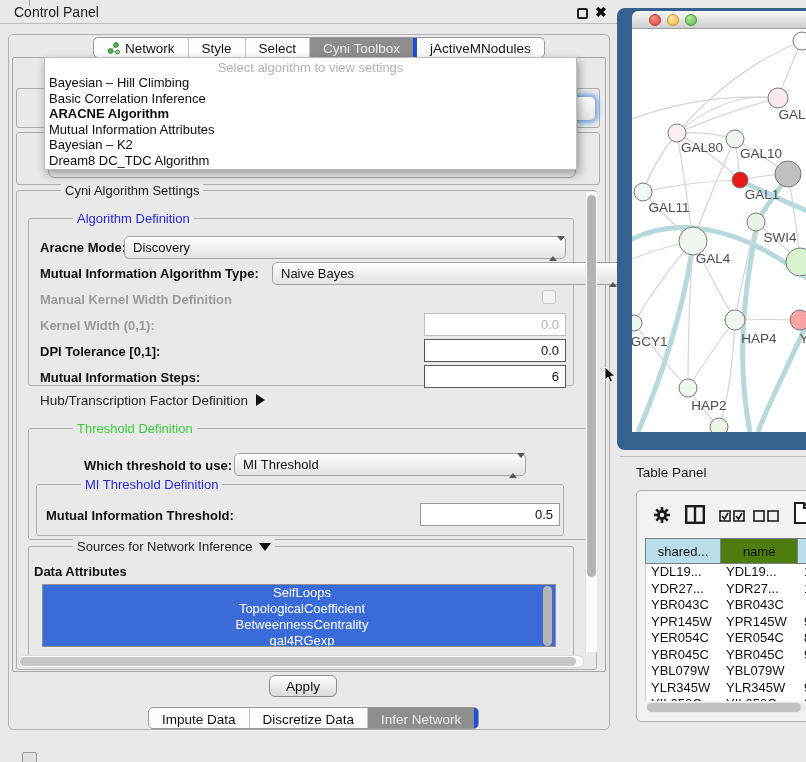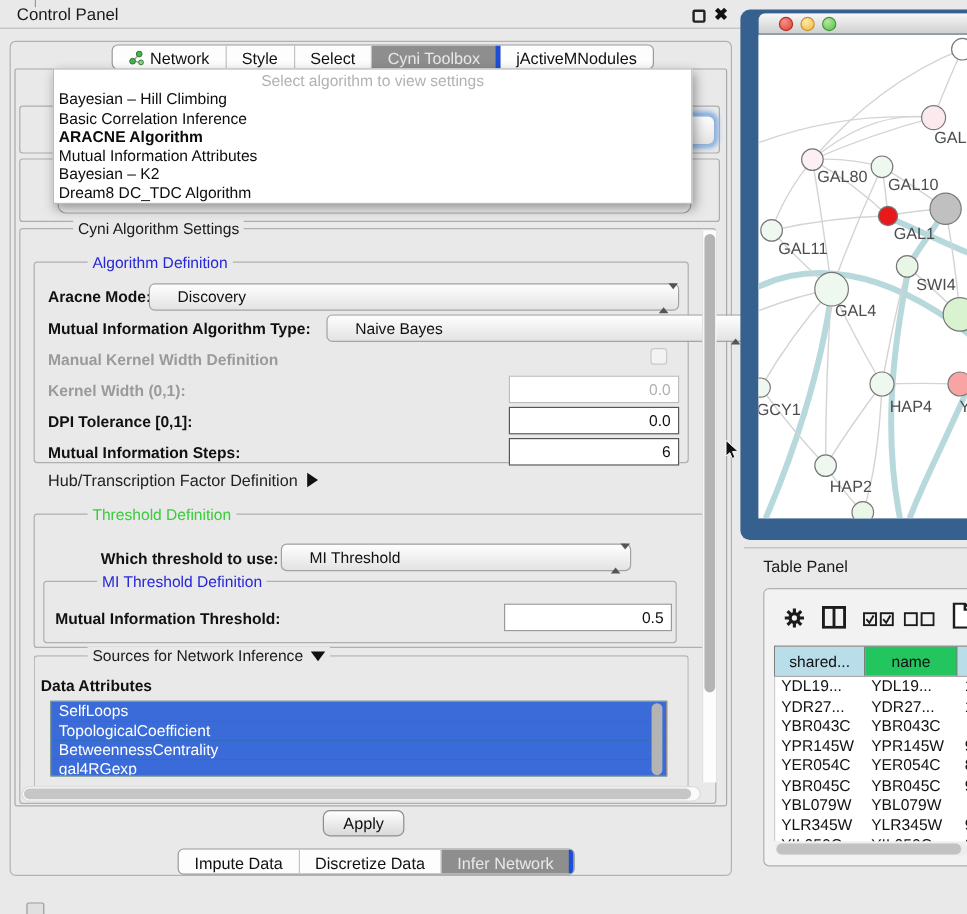--- a/index.html
+++ b/index.html
@@ -48,40 +48,40 @@
   .leg-blue { color:#2626d8; }
   .leg-green { color:#3bcb3b; }
   .leg-black { color:#1a1a1a; }
 
   .lbl { position:absolute; font-size:13px; font-weight:bold; color:#111; white-space:nowrap; }
   .lbl-dis { font-weight:bold; color:#9a9a9a; }
   .lbl-plain { font-weight:normal; color:#222; font-size:13.5px; }
 
   .combo { position:absolute; height:23px; border:1px solid #a3a3a3; border-radius:5px;
            background:linear-gradient(#fefefe,#e3e3e3); font-size:13px; color:#111;
-           display:flex; align-items:center; padding-left:23px; }
+           display:flex; align-items:center; padding-left:8px; }
   .combo .arrows { position:absolute; right:7px; top:4px; width:9px; }
   .arr-up { width:0; height:0; border-left:4px solid transparent; border-right:4px solid transparent; border-bottom:5px solid #555; margin-bottom:3px; }
   .arr-dn { width:0; height:0; border-left:4px solid transparent; border-right:4px solid transparent; border-top:5px solid #555; }
 
   .tfield { position:absolute; height:23px; background:#fff; font-size:13px; color:#111;
             display:flex; align-items:center; justify-content:flex-end; padding-right:6px; }
   .tf-dis { border:1px solid #bdbdbd; color:#b0b0b0; }
   .tf-en  { border:1px solid #565656; }
   .tf-lite{ border:1px solid #9a9a9a; }
 
   .chk { position:absolute; width:14px; height:14px; border:1px solid #c9c9c9; border-radius:3px; background:#f3f3f3; }
 
   .tri-right { display:inline-block; width:0; height:0; border-top:6px solid transparent; border-bottom:6px solid transparent;
                border-left:9px solid #111; margin-left:8px; vertical-align:-1px; }
   .tri-down { display:inline-block; width:0; height:0; border-left:6px solid transparent; border-right:6px solid transparent;
               border-top:8px solid #111; margin-left:6px; vertical-align:0px; }
 
   
-  .attr-list { position:absolute; left:42px; top:584px; width:514px; height:63px; background:#0f766e; border:1px solid #8f8f8f; overflow:hidden; }
+  .attr-list { position:absolute; left:42px; top:584px; width:514px; height:63px; background:#0ea5e9; border:1px solid #8f8f8f; overflow:hidden;text-align:center; }
   .attr-item { height:16px; line-height:15px; font-size:13px; color:#fff; background:#3a6bd8; padding-left:6px; white-space:nowrap; }
   .attr-vscroll { position:absolute; left:543px; top:586px; width:9px; height:60px; background:#b4b4b4; border-radius:5px; }
 
   .hscroll { position:absolute; left:18px; top:655px; width:566px; height:13px; background:#fafafa; border:1px solid #dcdcdc; border-radius:7px; }
   .hscroll .thumb { position:absolute; left:1px; top:1px; height:9px; width:556px; background:#c6c6c6; border-radius:5px; }
   .vscroll { position:absolute; left:585px; top:192px; width:12px; height:460px; background:#fdfdfd; border-left:1px solid #e0e0e0; }
   .vscroll .thumb { position:absolute; left:1px; top:3px; width:9px; height:382px; background:#b4b4b4; border-radius:5px; }
 
   .apply-btn { position:absolute; left:269px; top:675px; width:68px; height:22px; border:1px solid #8c8c8c; border-radius:6px;
                background:linear-gradient(#ffffff,#d9d9d9); font-size:13.5px; color:#111; font-family:"Liberation Sans",sans-serif; }
@@ -98,21 +98,21 @@
   
   .tp-sep { left:620px; top:456px; width:186px; height:1px; background:#bcbcbc; }
   .tp-title { left:636px; top:465px; font-size:13.5px; color:#1a1a1a; }
   .tp-panel { left:636px; top:490px; width:176px; height:232px; background:#f2f2f2; border:1px solid #b0b0b0; border-radius:5px 0 0 5px; }
   .tp-toolbar { position:absolute; left:0; top:0; width:100%; height:46px; }
   .tp-table { position:absolute; left:8px; top:47px; width:170px; }
   .tp-head { display:flex; height:26px; border:1px solid #7d7d7d; }
   .tp-th { font-size:13px; color:#111; display:flex; align-items:center; justify-content:center; border-right:1px solid #7d7d7d; }
   .tp-th:last-child { border-right:none; }
   .th-blue { background:#badee9; }
-  .th-gray { background:#22c55e; }
+  .th-gray { background:#4d7c0f; }
   .tp-body { background:#fff; height:137px; overflow:hidden; border-left:1px solid #cfcfcf; }
   .tp-tr { display:flex; height:16.5px; }
   .tp-td { font-size:13px; color:#111; padding-left:5px; white-space:nowrap; overflow:hidden; }
   .tp-hscroll { position:absolute; left:9px; top:211px; width:160px; height:11px; background:#ececec; border-radius:6px; }
   .tp-hscroll .thumb { position:absolute; left:1px; top:1px; height:9px; width:154px; background:#c2c2c2; border-radius:5px; }
 
   .cursor-svg { left:604px; top:366px; z-index:60; }
 </style>
 </head>
 <body>

